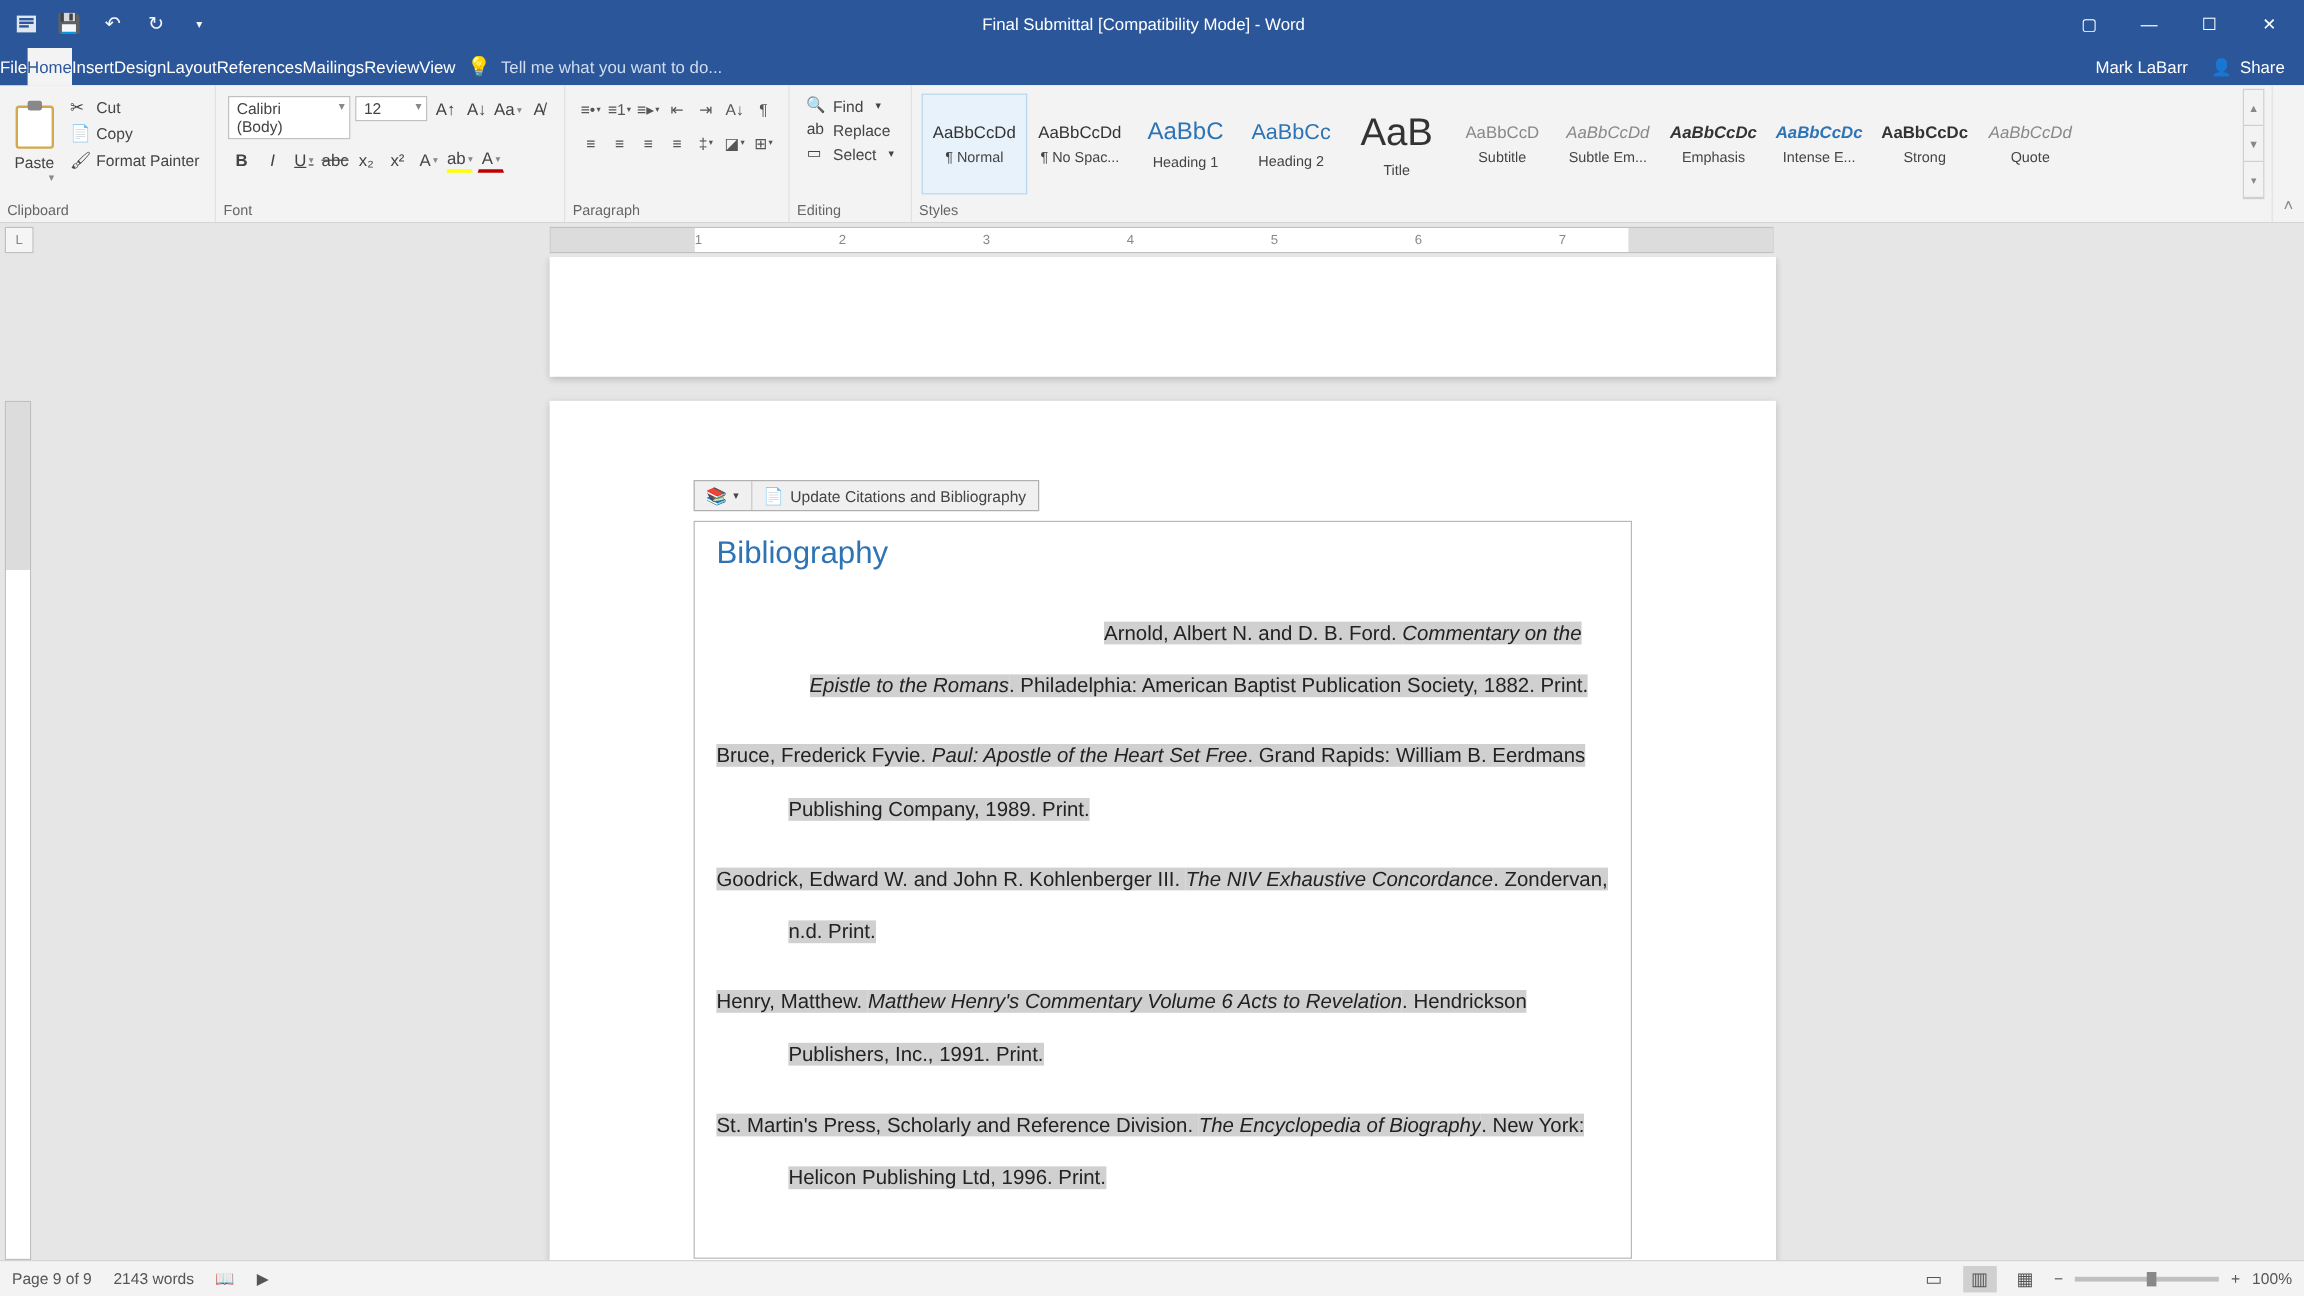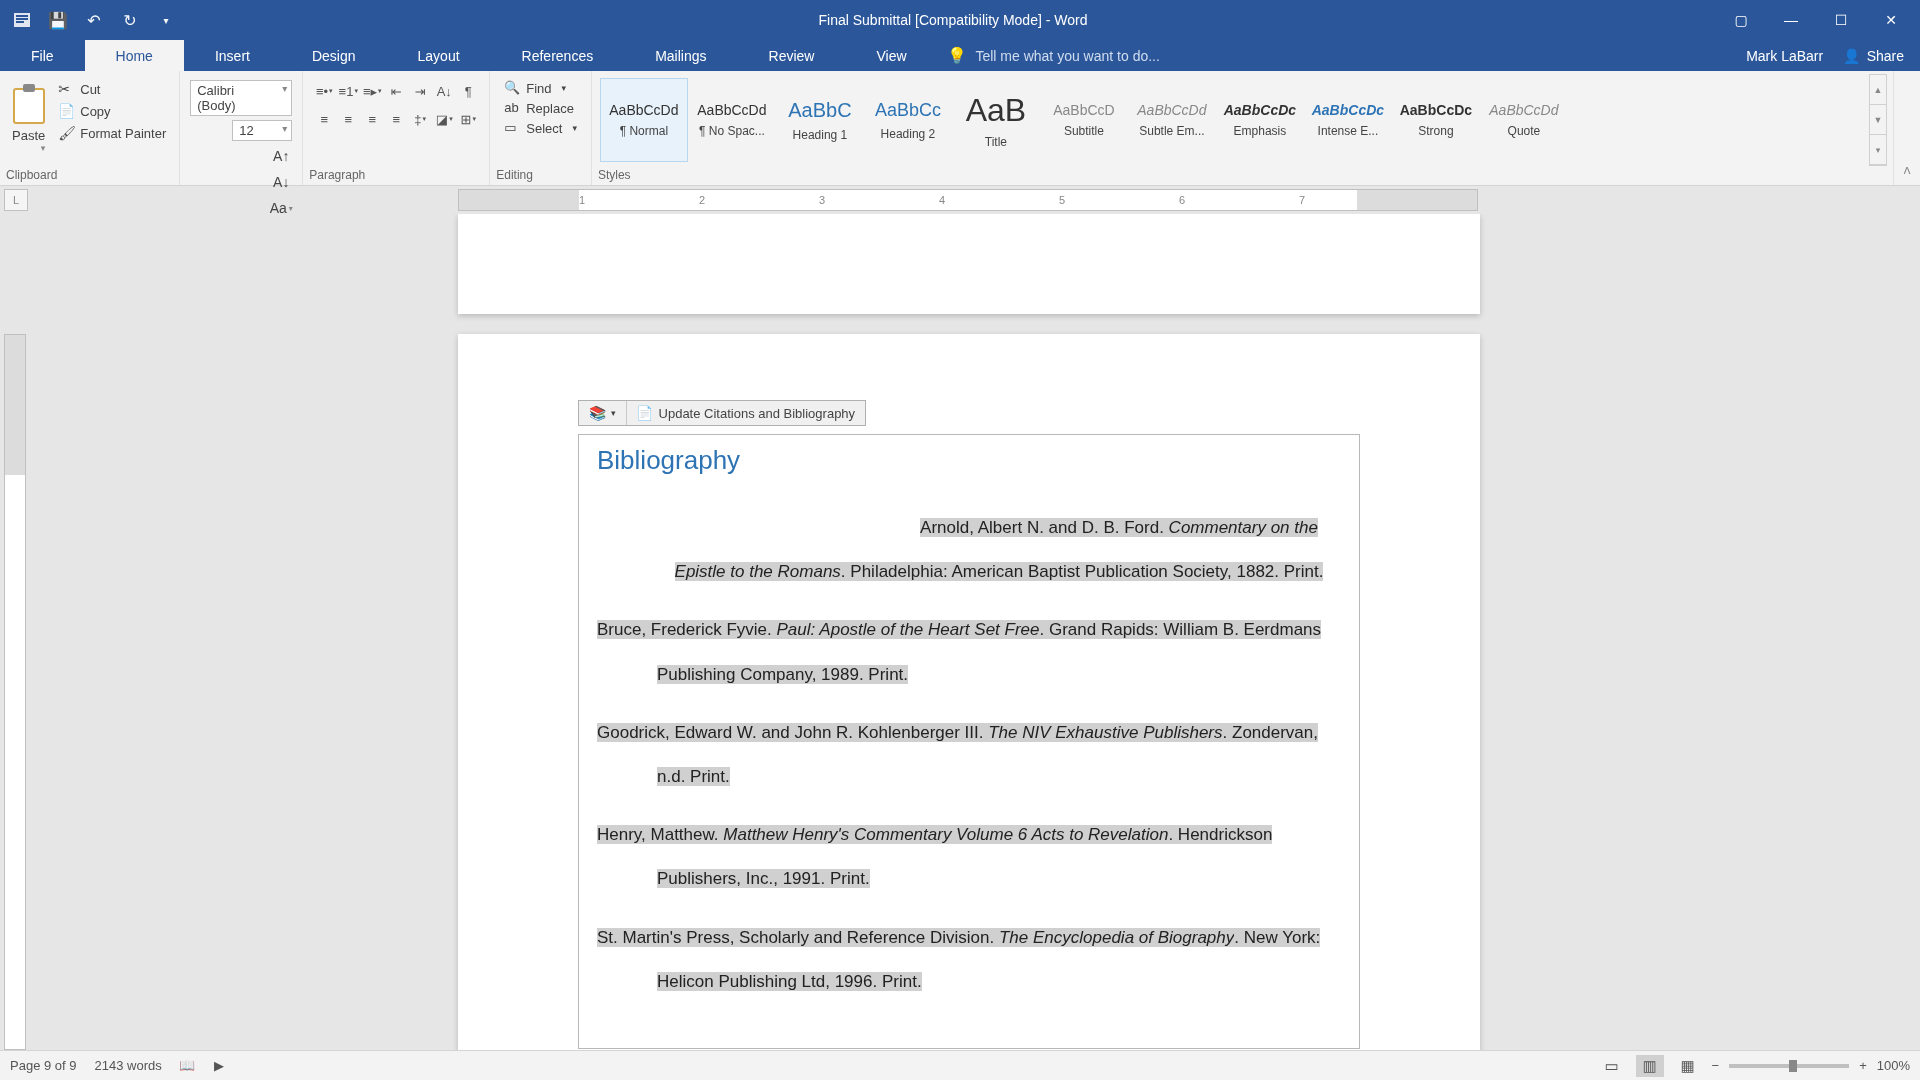--- a/index.html
+++ b/index.html
@@ -8,21 +8,21 @@
 
 .titlebar { background: #2b579a; height: 40px; display: flex; align-items: center; color: white; font-size: 14px; }
 .qa-toolbar { display: flex; align-items: center; gap: 12px; padding: 0 10px; }
 .qa-icon { width: 24px; height: 24px; display: flex; align-items: center; justify-content: center; font-size: 16px; opacity: 0.95; }
 .title-center { flex: 1; text-align: center; font-size: 14px; }
 .win-controls { display: flex; gap: 4px; padding-right: 6px; }
 .win-btn { width: 46px; height: 30px; display: flex; align-items: center; justify-content: center; font-size: 14px; }
 
 
 .ribbon-tabs { background: #2b579a; height: 31px; display: flex; align-items: stretch; color: white; font-size: 14px; }
-.tab { padding: 0 31px; display: flex; align-items: center; cursor: pointer; }
+.tab { padding: 0 0; display: flex; align-items: center; cursor: pointer; }
 .tab.file { background: #2b579a; }
 .tab.active { background: #f3f3f3; color: #2b579a; }
 .tellme { display: flex; align-items: center; gap: 8px; color: #d0dcf0; margin-left: 10px; font-size: 14px; }
 .tellme-icon { font-size: 16px; }
 .right-area { margin-left: auto; display: flex; align-items: center; gap: 20px; padding-right: 16px; }
 .share { display: flex; align-items: center; gap: 6px; }
 
 
 .ribbon { background: #f3f3f3; height: 115px; display: flex; border-bottom: 1px solid #d4d4d4; }
 .group { border-right: 1px solid #e1e1e1; display: flex; flex-direction: column; padding: 3px 6px 0; }
@@ -33,21 +33,21 @@
 .clipboard-col1 { display: flex; flex-direction: column; align-items: flex-end; justify-content: center; padding: 4px 6px; }
 .paste-icon { width: 32px; height: 36px; background: #fff; border: 2px solid #d4a84b; border-radius: 3px; position: relative; }
 .paste-icon::before { content: ''; position: absolute; top: -6px; left: 8px; width: 12px; height: 8px; background: #888; border-radius: 2px; }
 .paste-label { font-size: 13px; margin-top: 4px; color: #444; }
 .clipboard-col2 { display: flex; flex-direction: column; gap: 4px; padding: 6px 4px; font-size: 13px; color: #444; }
 .clip-item { display: flex; align-items: center; gap: 6px; padding: 1px 3px; }
 .clip-ico { width: 16px; height: 16px; font-size: 14px; }
 
 
 .font-rows { display: flex; flex-direction: column; gap: 6px; padding: 6px 4px; }
-.font-row { display: flex; align-items: flex-end; gap: 4px; flex-direction: column; }
+.font-row { display: flex; align-items: flex-start; gap: 4px; }
 .combo { border: 1px solid #c0c0c0; background: white; font-size: 13px; padding: 2px 18px 2px 6px; position: relative; color: #444; }
 .combo.name { width: 102px; }
 .combo.size { width: 60px; }
 .combo::after { content: '▾'; position: absolute; right: 4px; top: 2px; font-size: 10px; color: #888; }
 .sm-btn { width: 22px; height: 22px; display: flex; align-items: center; justify-content: center; font-size: 14px; color: #444; border: 1px solid transparent; }
 .sm-btn.drop::after { content: '▾'; font-size: 8px; margin-left: 2px; color: #888; }
 .bold { font-weight: bold; }
 .italic { font-style: italic; }
 .underline { text-decoration: underline; }
 .strike { text-decoration: line-through; }
@@ -367,21 +367,21 @@
         <div class="biblio-tool-btn">
             <span class="biblio-tool-ico">📄</span>
             <span>Update Citations and Bibliography</span>
           </div>
       </div>
       <div class="biblio-frame">
         <div class="biblio-title">Bibliography</div>
         <div id="entries">
             <p class="entry" style="padding-left: 60px; text-indent: 240px; text-align: center;"><span class="sel">Arnold, Albert N. and D. B. Ford. </span><em><span class="sel">Commentary on the Epistle to the Romans</span></em><span class="sel">. Philadelphia: American Baptist Publication Society, 1882. Print.</span></p>
             <p class="entry"><span class="sel">Bruce, Frederick Fyvie. </span><em><span class="sel">Paul: Apostle of the Heart Set Free</span></em><span class="sel">. Grand Rapids: William B. Eerdmans Publishing Company, 1989. Print.</span></p>
-            <p class="entry"><span class="sel">Goodrick, Edward W. and John R. Kohlenberger III. </span><em><span class="sel">The NIV Exhaustive Publishers</span></em><span class="sel">. Zondervan, n.d. Print.</span></p>
+            <p class="entry"><span class="sel">Goodrick, Edward W. and John R. Kohlenberger III. </span><em><span class="sel">The NIV Exhaustive Concordance</span></em><span class="sel">. Zondervan, n.d. Print.</span></p>
             <p class="entry"><span class="sel">Henry, Matthew. </span><em><span class="sel">Matthew Henry's Commentary Volume 6 Acts to Revelation</span></em><span class="sel">. Hendrickson Publishers, Inc., 1991. Print.</span></p>
             <p class="entry"><span class="sel">St. Martin's Press, Scholarly and Reference Division. </span><em><span class="sel">The Encyclopedia of Biography</span></em><span class="sel">. New York: Helicon Publishing Ltd, 1996. Print.</span></p>
           </div>
       </div>
     </div>
   </div>
 </div>
 
 <div class="statusbar">
   <div class="status-left">

